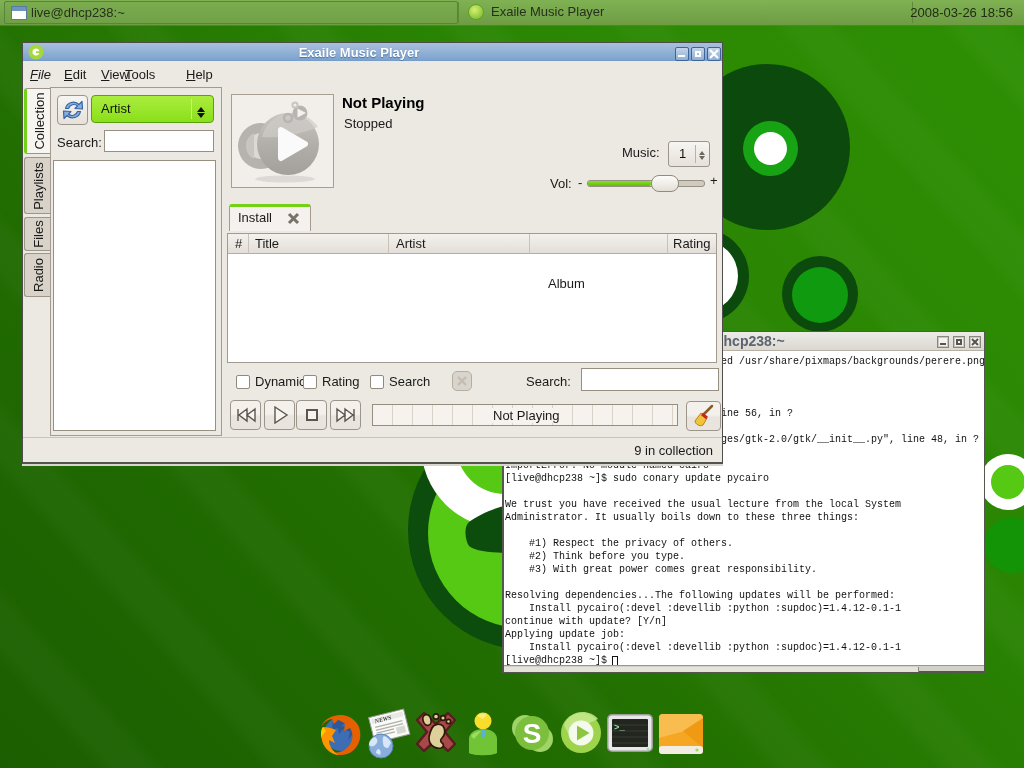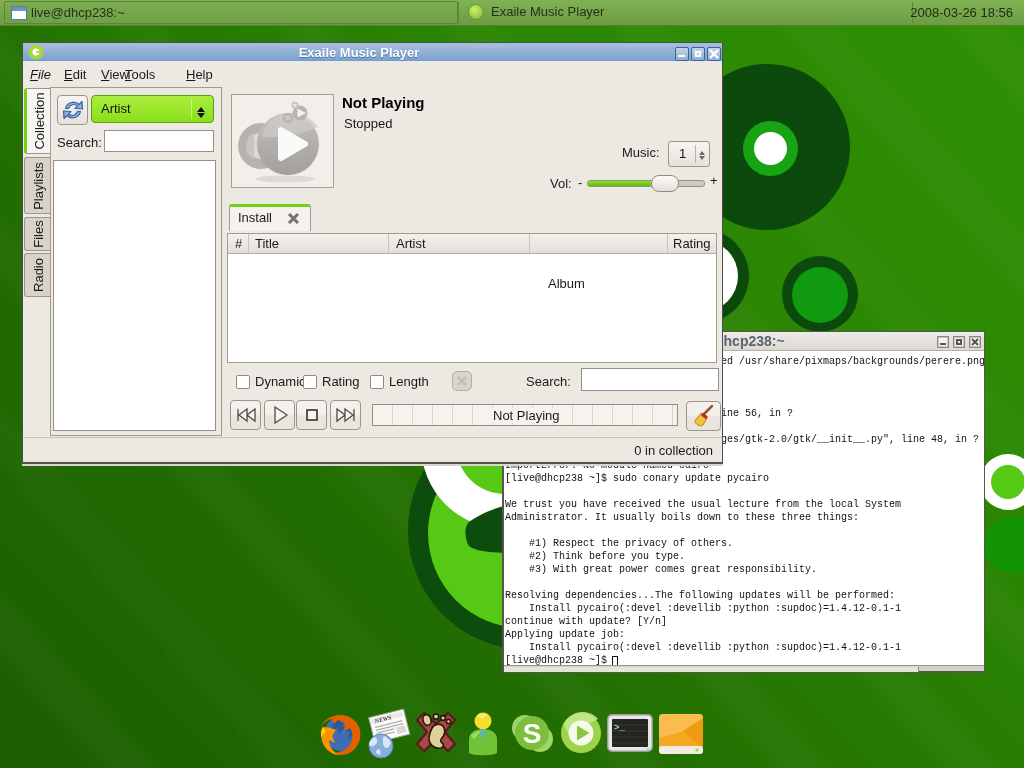--- a/index.html
+++ b/index.html
@@ -249,21 +249,21 @@
     <div class="th" style="left:440px;width:48px;border-right:none;">
         <span style="left:5px;">Rating</span>
       </div>
   </div>
 
   <div class="cb" style="left:213px;top:332px;"></div>
     <span class="lbl" style="left:232px;top:331px;">Dynamic</span>
   <div class="cb" style="left:280px;top:332px;"></div>
     <span class="lbl" style="left:299px;top:331px;">Rating</span>
   <div class="cb" style="left:347px;top:332px;"></div>
-    <span class="lbl" style="left:366px;top:331px;">Length</span>
+    <span class="lbl" style="left:366px;top:331px;">Search</span>
   <div class="abs" style="left:429px;top:328px;width:20px;height:20px;border-radius:5px;background:#d9d4cc;border:1px solid #b5aea3;box-sizing:border-box;">
       <svg width="10" height="10" style="position:absolute;left:4px;top:4px;">
         <path d="M1 1l8 8M9 1l-8 8" stroke="#c3bdb3" stroke-width="2.4"></path>
       </svg>
     </div>
   <span class="lbl" style="left:503px;top:331px;">Search:</span>
   <div class="entry" style="left:558px;top:325px;width:138px;height:23px;"></div>
 
   <div class="tbtn" style="left:207px;top:357px;">
       <svg width="21" height="16" viewBox="0 0 21 16" style="position:absolute;left:4px;top:6px;">
@@ -288,21 +288,21 @@
   </div>
   <div class="tbtn" style="left:663px;top:358px;width:35px;height:30px;">
     <svg width="26" height="26" viewBox="0 0 26 26" style="position:absolute;left:4px;top:1px;">
         <path d="M21 3l-9 9" stroke="#8a5a2a" stroke-width="2.5" stroke-linecap="round"></path>
         <path d="M10 10l6 5-4 7c-3 2-8-1-8-4z" fill="#f0c43a" stroke="#b8860b" stroke-width="1"></path>
         <path d="M11 11l5 4" stroke="#cc2222" stroke-width="3"></path>
       </svg>
   </div>
 
   <div class="abs" style="left:0;top:394px;width:699px;height:24px;border-top:1px solid #c9c2b8;background:#ece8e2;">
-      <span style="position:absolute;right:9px;top:5px;font-size:13px;color:#1a1a1a;">0 in collection</span>
+      <span style="position:absolute;right:9px;top:5px;font-size:13px;color:#1a1a1a;">9 in collection</span>
     </div>
 </div>
 
 <div class="abs" style="left:22px;top:464px;width:701px;height:2px;background:#d9d6d0;z-index:10;"></div>
 
 <svg class="abs" style="left:314px;top:706px;z-index:4;" width="396" height="58" viewBox="0 0 396 58">
 
   <g transform="translate(5,7)">
     <circle cx="22" cy="21" r="17" fill="#3d6db5"></circle>
     <path d="M14 8c4-2 10-2 14 1l-6 4 9 1 3 7-5 6 2-8-7-3-4 5-1-6-6 2z" fill="#2c5290" opacity=".8"></path>

